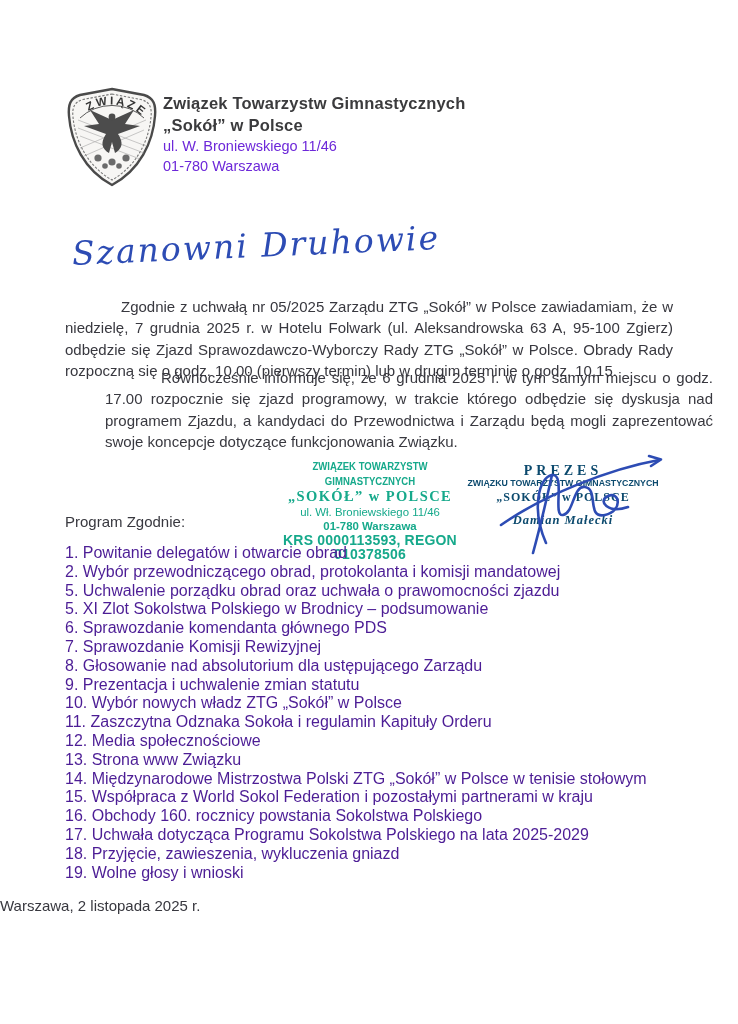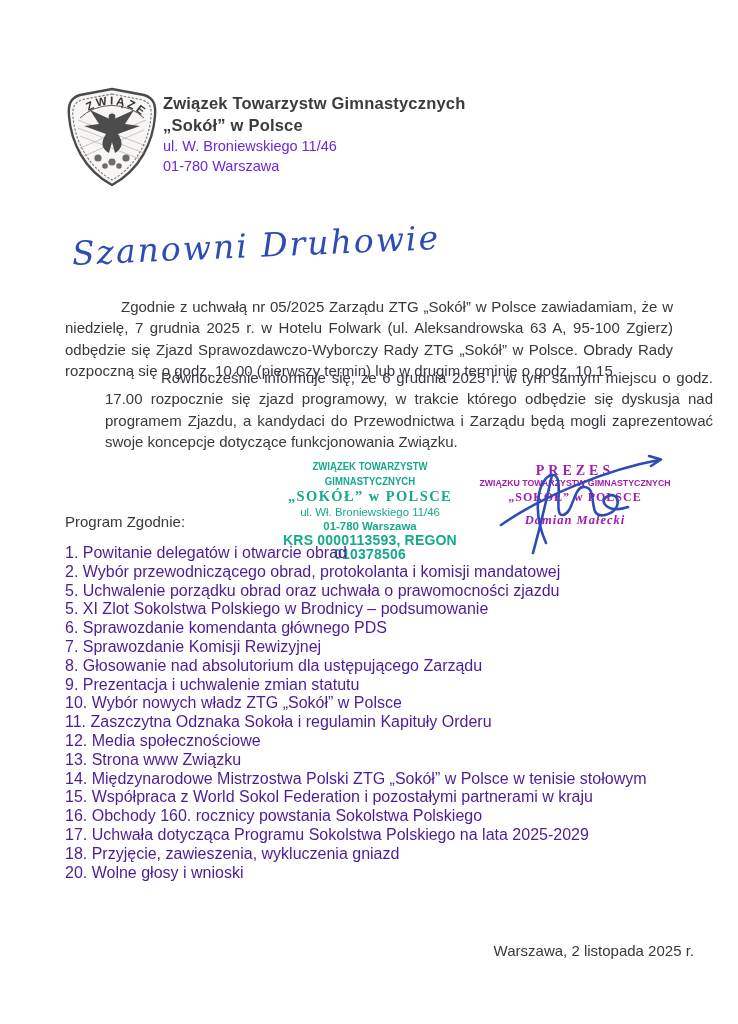--- a/index.html
+++ b/index.html
@@ -47,39 +47,39 @@
     position:absolute; left:272px; top:461px; width:196px;
     text-align:center; color:#16a98b; line-height:13.5px;
   }
   .os-l1 { font-size:9.2px; font-weight:bold; transform:scale(1.04,1.1); letter-spacing:0px; }
   .os-l2 { font-family:"Liberation Serif", serif; font-weight:bold; font-size:14.5px; letter-spacing:1.4px; line-height:17px; }
   .os-l3 { font-size:11.4px; font-weight:normal; line-height:14px; }
   .os-l4 { font-size:11.4px; font-weight:bold; line-height:14px; }
   .os-l5 { font-size:14px; font-weight:bold; letter-spacing:0.2px; line-height:14px; }
 
   .prez-stamp {
-    position:absolute; left:468px; top:464px; width:214px;
-    text-align:center; color:#a21caf; line-height:13px;
+    position:absolute; left:456px; top:464px; width:214px;
+    text-align:center; color:#0c4a6e; line-height:13px;
   }
   .ps-title { font-family:"Liberation Serif", serif; font-size:14px; font-weight:bold; letter-spacing:4px; }
   .ps-l1 { font-size:8.6px; font-weight:bold; transform:scale(1.02,1.08); }
   .ps-l2 { font-family:"Liberation Serif", serif; font-size:12px; font-weight:bold; letter-spacing:1px; line-height:15px; }
   .ps-name { font-family:"Liberation Serif", serif; font-style:italic; font-weight:bold; font-size:12.5px; letter-spacing:1px; margin-top:9px; }
 
   .signature-svg { position:absolute; left:489px; top:447px; width:188px; height:108px; }
 
   
   .program-heading { position:absolute; left:65px; top:513px; font-size:15px; color:#38383f; }
   .program-list { position:absolute; left:65px; top:544px; width:612px; }
   .program-item { font-size:16px; line-height:18.8px; color:#4c1d95; }
 
   
   .dateline {
-    position:absolute; left:0; top:942px; width:694px;
-    text-align:right; font-size:15px; color:#38383f;
+    position:absolute; left:0; top:897px; width:694px;
+    text-align:left; font-size:15px; color:#38383f;
   }
 </style>
 </head>
 <body>
 
 <div class="page">
 
   <svg class="logo" viewBox="0 0 96 102" xmlns="http://www.w3.org/2000/svg">
     <path d="M48 3 L80 9 C90 12 92 19 91 30 C89 56 76 84 48 99 C20 84 7 56 5 30 C4 19 6 12 16 9 Z" fill="#f7f6f4" stroke="#4a4a4a" stroke-width="2.4"></path>
     <path d="M48 8 L77 13.5 C86 16 88 22 87 31 C85 54 73 80 48 94 C23 80 11 54 9 31 C8 22 10 16 19 13.5 Z" fill="none" stroke="#777" stroke-width="1.1" stroke-dasharray="2.4 1.6"></path>
@@ -156,18 +156,18 @@
       <div class="program-item">9. Prezentacja i uchwalenie zmian statutu</div>
       <div class="program-item">10. Wybór nowych władz ZTG „Sokół” w Polsce</div>
       <div class="program-item">11. Zaszczytna Odznaka Sokoła i regulamin Kapituły Orderu</div>
       <div class="program-item">12. Media społecznościowe</div>
       <div class="program-item">13. Strona www Związku</div>
       <div class="program-item">14. Międzynarodowe Mistrzostwa Polski ZTG „Sokół” w Polsce w tenisie stołowym</div>
       <div class="program-item">15. Współpraca z World Sokol Federation i pozostałymi partnerami w kraju</div>
       <div class="program-item">16. Obchody 160. rocznicy powstania Sokolstwa Polskiego</div>
       <div class="program-item">17. Uchwała dotycząca Programu Sokolstwa Polskiego na lata 2025-2029</div>
       <div class="program-item">18. Przyjęcie, zawieszenia, wykluczenia gniazd</div>
-      <div class="program-item">20. Wolne głosy i wnioski</div>
+      <div class="program-item">19. Wolne głosy i wnioski</div>
     </div>
 
   <div class="dateline">Warszawa, 2 listopada 2025 r.</div>
 
 </div>
 
 </body></html>

